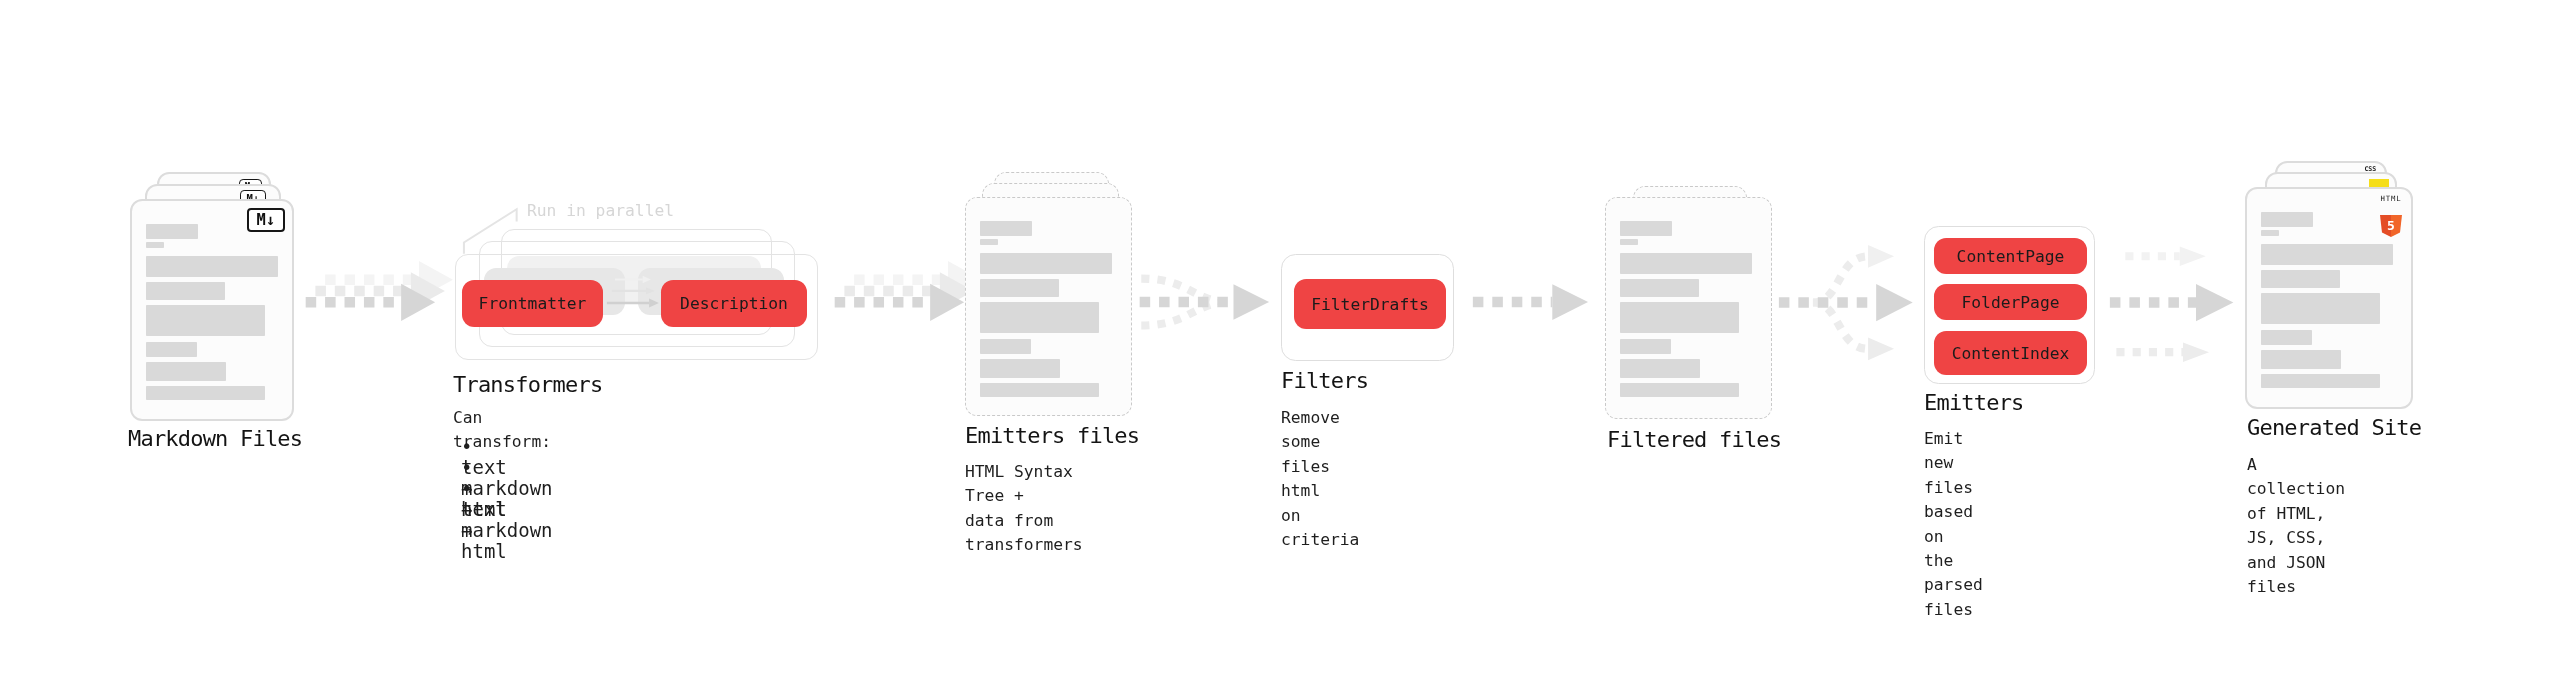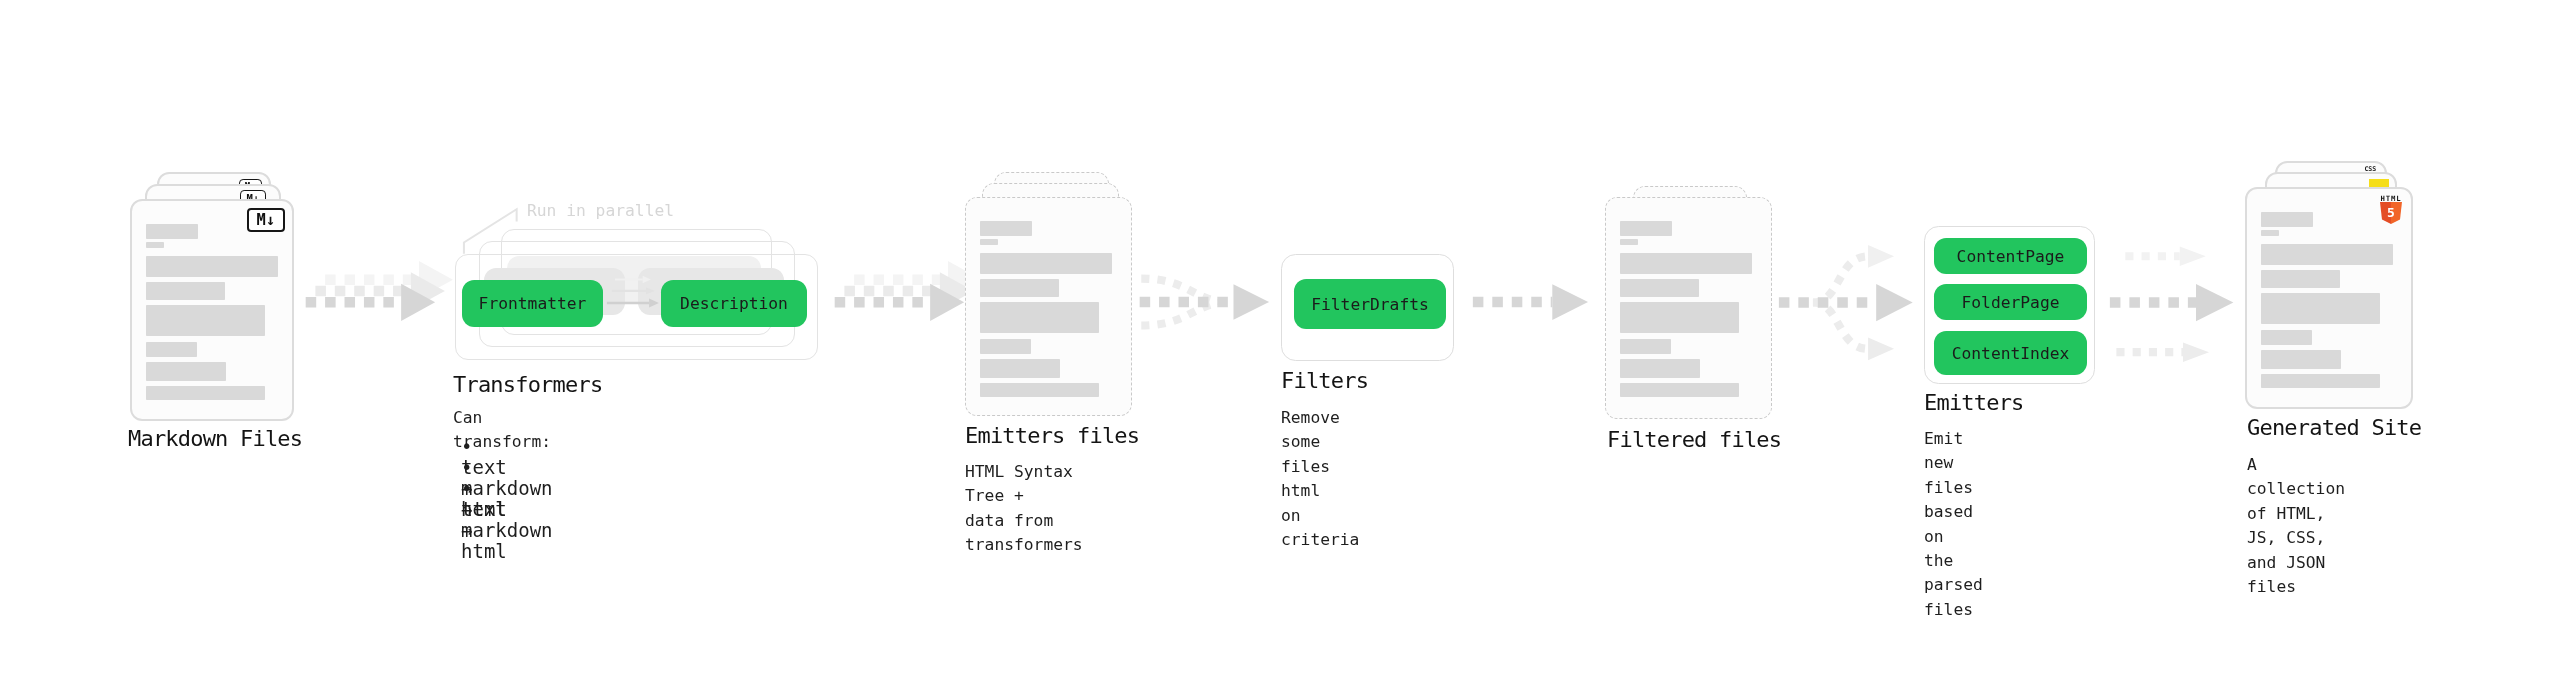--- a/index.html
+++ b/index.html
@@ -16,33 +16,33 @@
 
   
   .md-badge{position:absolute;background:#fff;border:2.4px solid #161616;border-radius:4.1px;
             color:#111;font-weight:bold;display:flex;align-items:center;justify-content:center;}
   .md-lg{width:34px;height:20.3px;font-size:15.4px;top:6.5px;right:7.3px;}
   .md-md{width:24.4px;height:14px;font-size:10.6px;border-width:1.6px;top:4.1px;right:13px;}
   .md-sm{width:21px;height:12.2px;font-size:9px;border-width:1.6px;top:4.9px;right:7.3px;}
 
   
   .h5-badge{position:absolute;top:5.7px;right:9px;width:22px;text-align:center;}
-  .h5-word{font-size:7.3px;font-weight:bold;color:#161616;letter-spacing:0.8px;line-height:7.3px;margin-bottom:0;}
+  .h5-word{font-size:7.3px;font-weight:normal;color:#161616;letter-spacing:0.8px;line-height:7.3px;margin-bottom:13px;}
   .h5-shield{width:22px;height:22px;background:linear-gradient(90deg,#e44d26 50%,#f16529 50%);
              clip-path:polygon(0 0,100% 0,91% 80%,50% 100%,9% 80%);
              color:#fff;font-size:13px;font-weight:bold;display:flex;align-items:center;justify-content:center;}
   .js-badge{position:absolute;top:4.9px;right:6.5px;width:19.5px;height:16.3px;background:#f5de19;}
   .css-badge{position:absolute;top:3.3px;right:5.7px;width:18px;text-align:center;}
   .css-word{font-size:6.5px;font-weight:bold;color:#161616;line-height:7.3px;}
   .css-bar{width:18px;height:3.3px;background:#2965f1;margin-top:0.8px;}
 
   
   .panel{position:absolute;border:1.6px solid #e3e3e3;border-radius:13px;box-sizing:border-box;background:transparent;}
   .box{position:absolute;border:1.6px solid #dedede;border-radius:14.6px;box-sizing:border-box;background:#fff;}
-  .pill{position:absolute;background:#22c55e;border-radius:12.2px;display:flex;align-items:center;justify-content:center;
+  .pill{position:absolute;background:#ef4444;border-radius:12.2px;display:flex;align-items:center;justify-content:center;
         font-size:16.3px;color:#1b1b1b;white-space:nowrap;}
   .ghost{position:absolute;border-radius:12.2px;}
   .g1{background:#e7e7e7;}
   .g2{background:#f1f1f1;}
 
   
   .stage-title{position:absolute;font-size:22px;color:#141414;letter-spacing:-0.8px;white-space:nowrap;}
   .stage-sub{position:absolute;font-size:16.3px;color:#1e1e1e;line-height:24.4px;white-space:pre-line;}
   .bullets{position:absolute;font-size:19px;color:#1e1e1e;line-height:21px;white-space:pre-line;}
   .note{position:absolute;font-size:16.3px;color:#d6d6d6;white-space:nowrap;}

